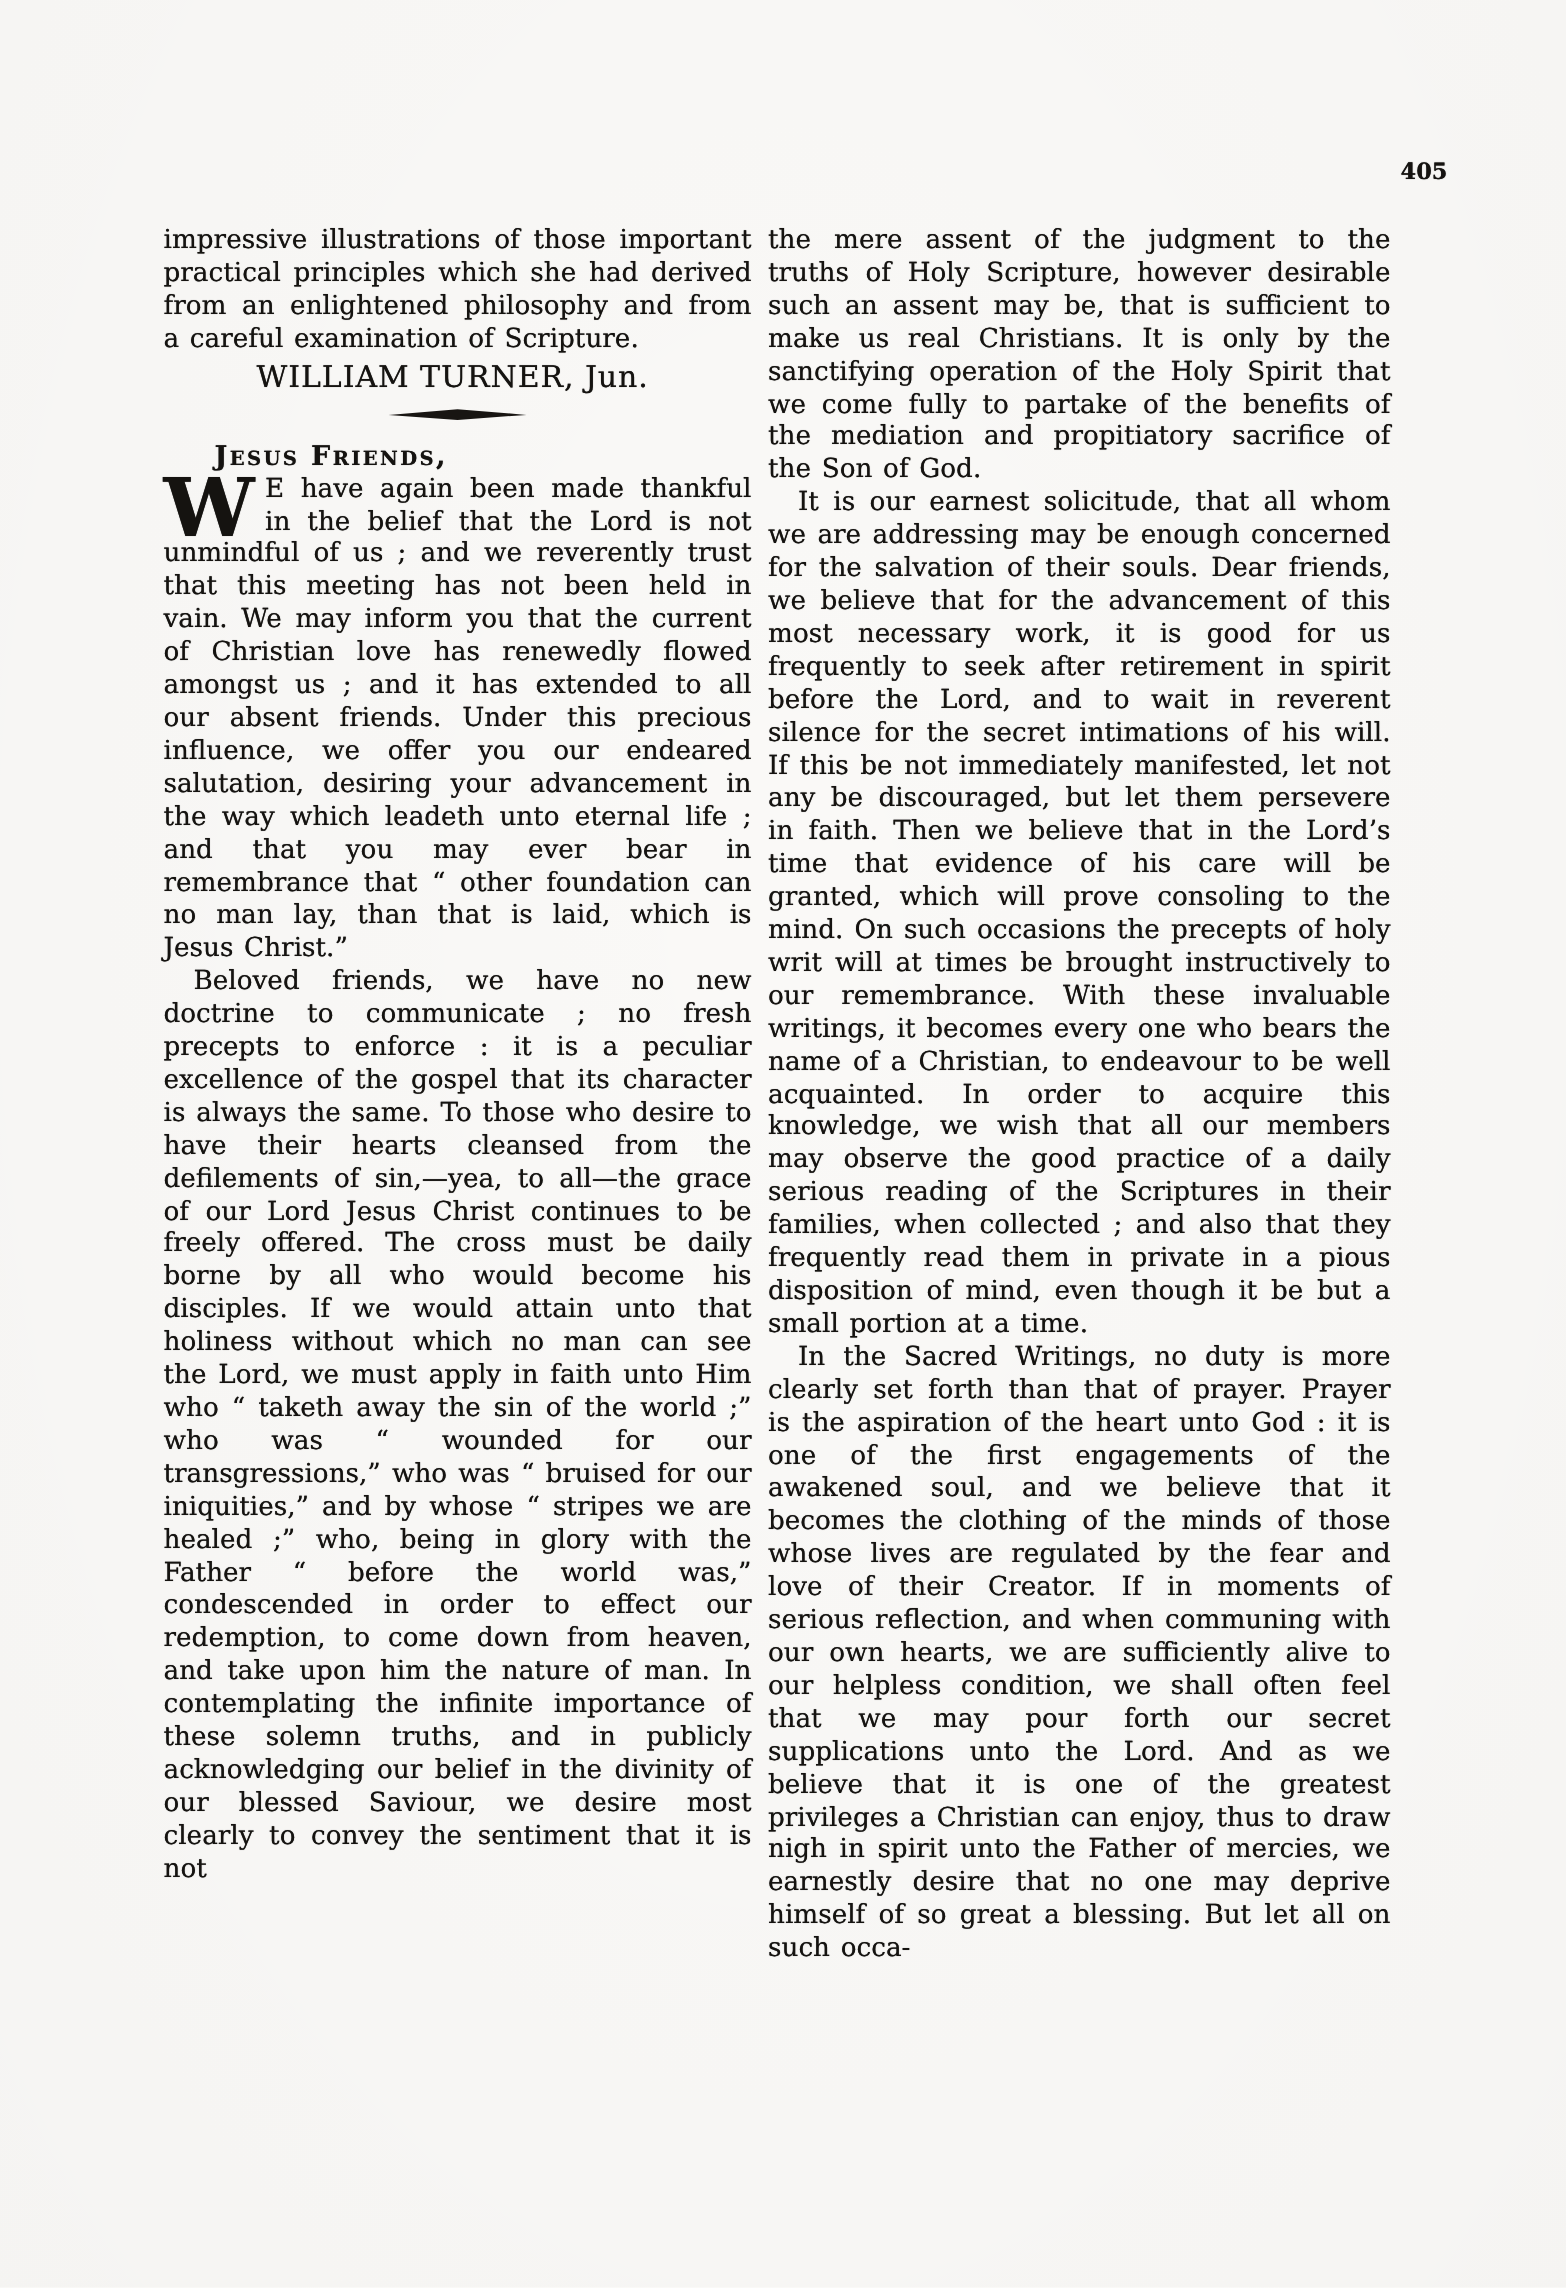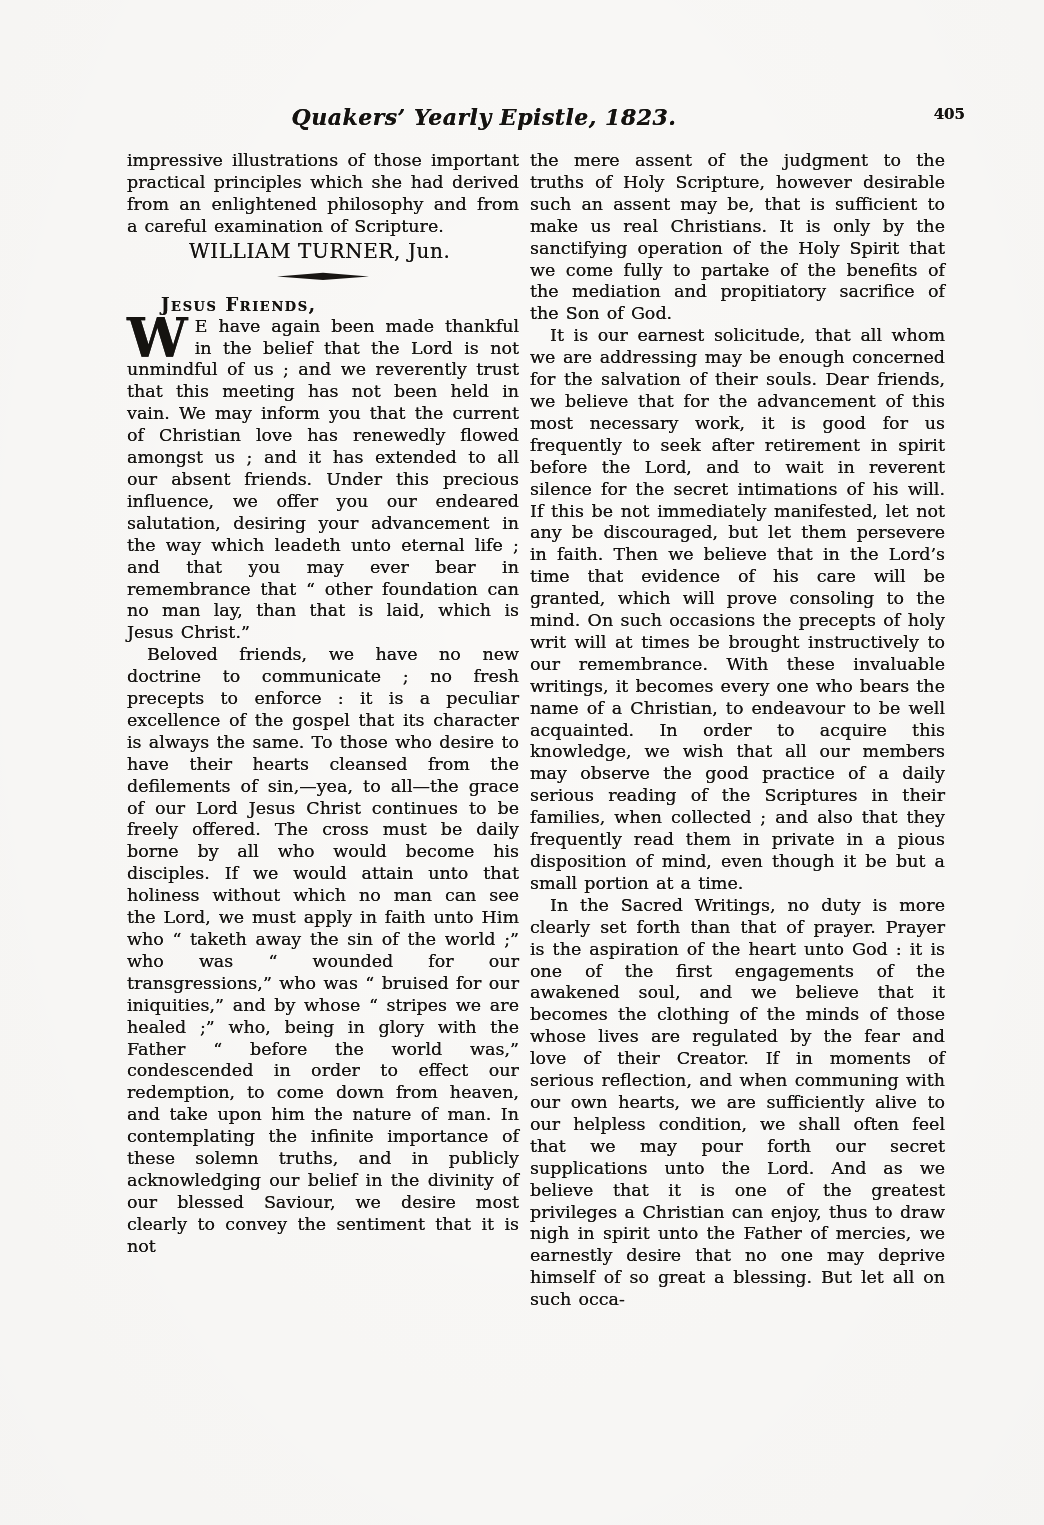--- a/index.html
+++ b/index.html
@@ -42,21 +42,21 @@
     position: absolute;
     right: 0;
     top: 1px;
     font-weight: bold;
     font-size: 15px;
     text-shadow: 0 0 0.5px rgba(0,0,0,0.85);
   }
   .columns {
     position: absolute;
     top: 150px;
-    left: 127px;
+    left: 109px;
     width: 818px;
     display: flex;
     gap: 11px;
   }
   .col { text-shadow: 0 0 0.45px rgba(0,0,0,0.8); }
   .col-left  { width: 392px; }
   .col-right { width: 415px; }
   .body-par {
     margin: 0;
     font-size: 17.5px;
@@ -105,21 +105,20 @@
     font-weight: bold;
     padding: 2px 7px 0 0;
   }
 </style>
 </head>
 <body>
 
 <div class="page">
 
   <header class="running-header">
-    <div class="header-title">Quakers’ Yearly Epistle, 1823.</div>
     <div class="page-number">405</div>
   </header>
 
   <main class="columns">
 
     <section class="col col-left">
       <p class="body-par no-indent">impressive illustrations of those important practical principles which she had derived from an enlightened philosophy and from a careful examination of Scripture.</p>
       <p class="signature">WILLIAM TURNER, Jun.</p>
       <div class="divider">
         <svg width="92" height="9" viewBox="0 0 92 9" aria-hidden="true">

